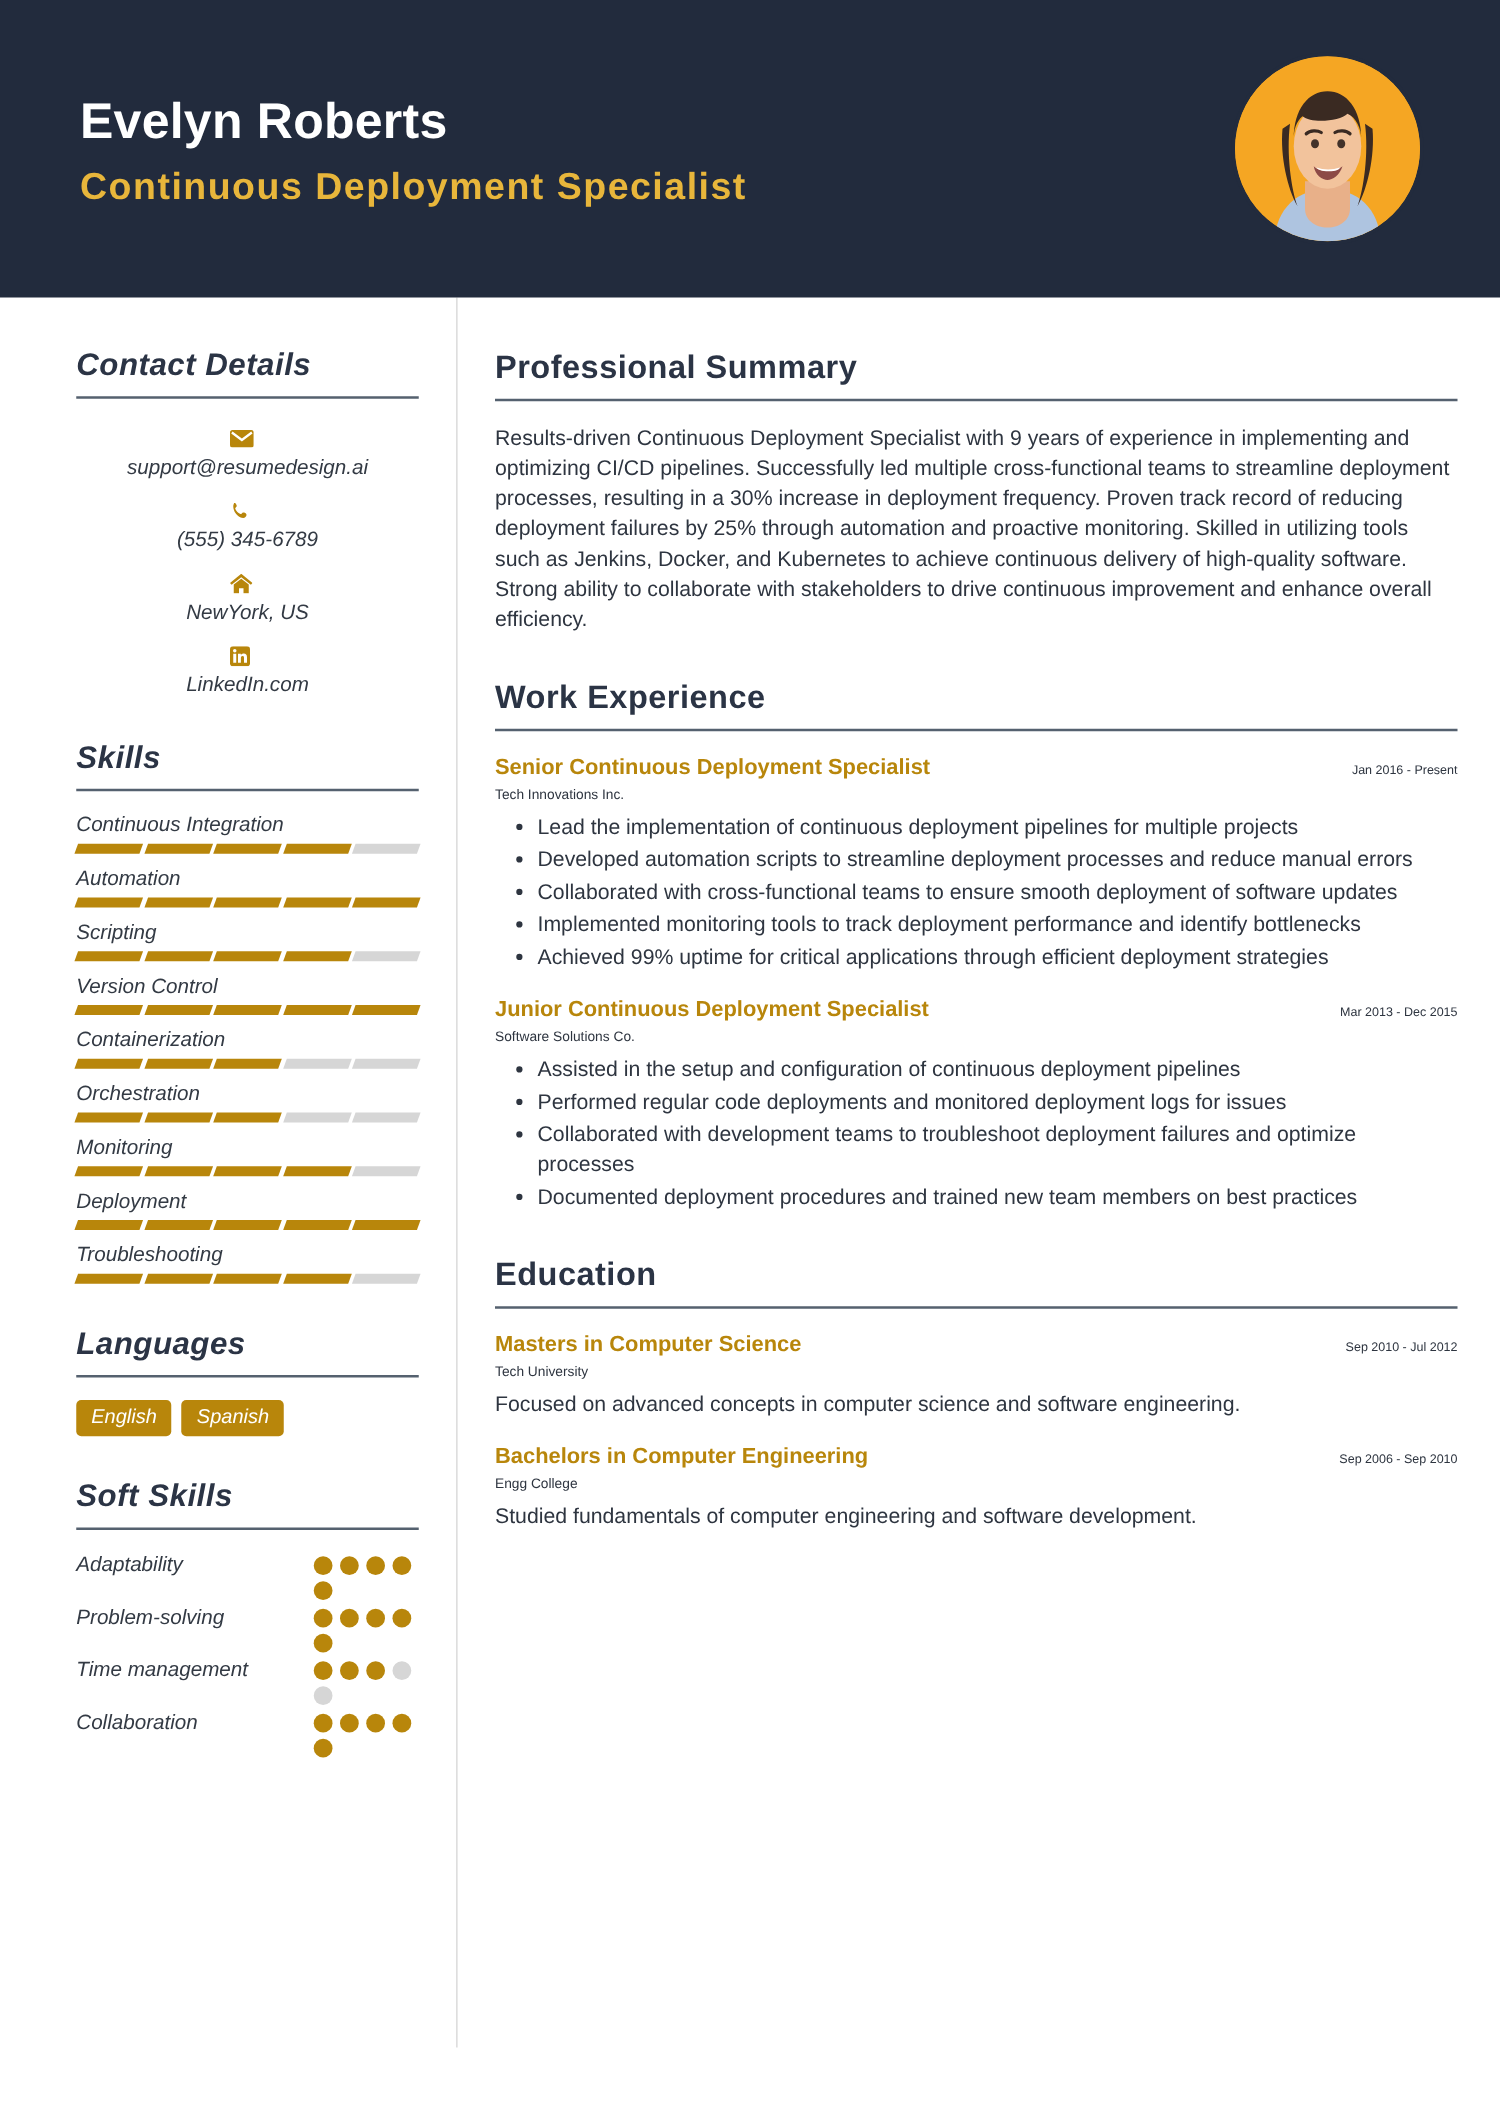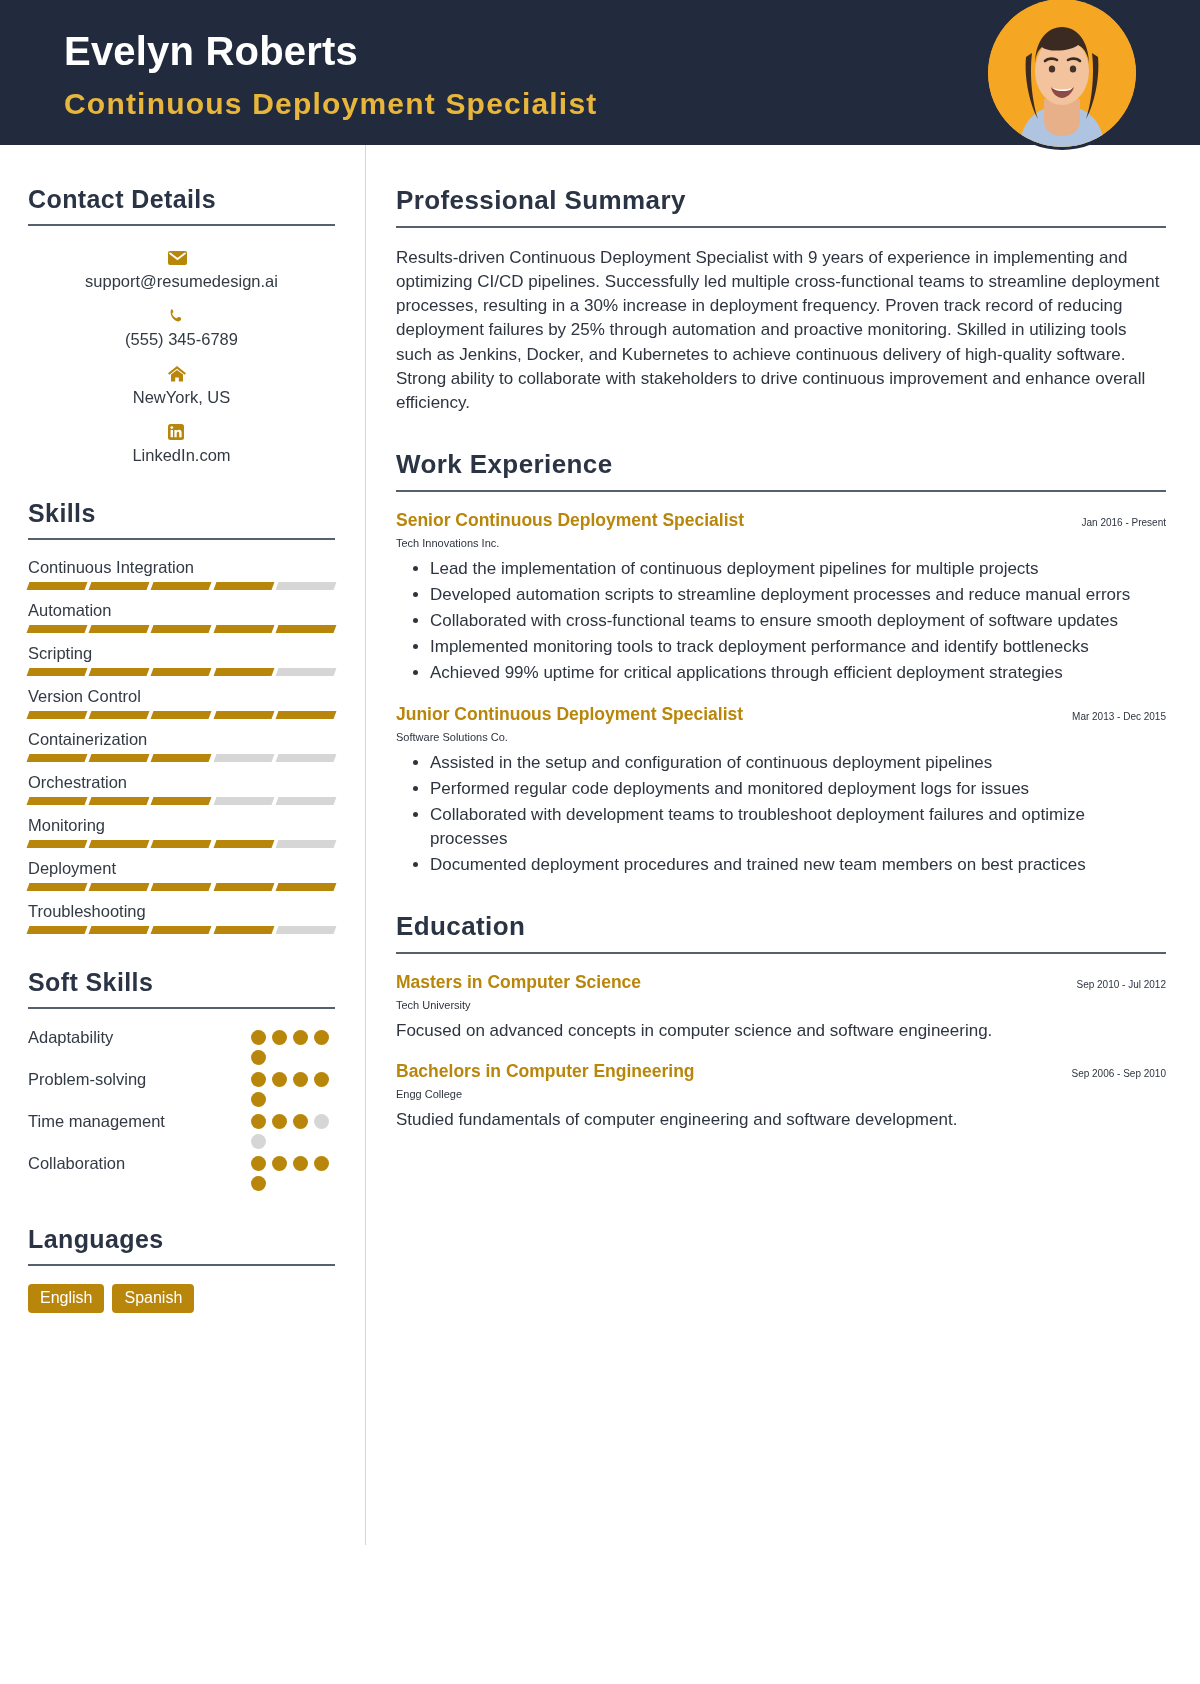--- a/index.html
+++ b/index.html
@@ -11,21 +11,21 @@
   .page {
     width: 1200px;
     min-height: 1684px;
     background: #ffffff;
     position: relative;
   }
 
   
   .header {
     background: #222b3d;
-    height: 145px;
+    height: 238px;
     position: relative;
     padding: 0 64px;
     display: flex;
     align-items: center;
   }
   .header-text { flex: 1; padding-top: 4px; }
   .name {
     font-size: 40px;
     font-weight: bold;
     color: #ffffff;
@@ -52,21 +52,22 @@
   .avatar-svg { display: block; width: 148px; height: 148px; }
 
   
   .body-wrap {
     display: flex;
     align-items: flex-start;
   }
   .sidebar {
     width: 365px;
     flex: 0 0 365px;
-    padding: 40px 30px 40px 28px;
+    padding: 40px 30px 40px 61px;
+    font-style: italic;
   }
   .divider-col {
     width: 1px;
     background: #d4d4d4;
     align-self: stretch;
     min-height: 1400px;
     flex: 0 0 1px;
   }
   .main {
     flex: 1;
@@ -387,20 +388,29 @@
                 <div class="seg on"></div>
                 <div class="seg on"></div>
                 <div class="seg on"></div>
                 <div class="seg"></div>
               </div>
             </div>
           </div>
       </div>
 
       <div class="sec">
+        <div class="sec-title">Languages</div>
+        <div class="sec-rule"></div>
+        <div class="lang-chips" id="lang-chips">
+            <span class="chip">English</span>
+            <span class="chip">Spanish</span>
+          </div>
+      </div>
+
+      <div class="sec">
         <div class="sec-title">Soft Skills</div>
         <div class="sec-rule"></div>
         <div id="soft-skills-list">
             <div class="soft-row">
               <div class="soft-name">Adaptability</div>
               <div class="soft-dots">
                 <span class="dot on"></span>
                 <span class="dot on"></span>
                 <span class="dot on"></span>
                 <span class="dot on"></span>
@@ -430,29 +440,20 @@
             <div class="soft-row">
               <div class="soft-name">Collaboration</div>
               <div class="soft-dots">
                 <span class="dot on"></span>
                 <span class="dot on"></span>
                 <span class="dot on"></span>
                 <span class="dot on"></span>
                 <span class="dot on"></span>
               </div>
             </div>
-          </div>
-      </div>
-
-      <div class="sec">
-        <div class="sec-title">Languages</div>
-        <div class="sec-rule"></div>
-        <div class="lang-chips" id="lang-chips">
-            <span class="chip">English</span>
-            <span class="chip">Spanish</span>
           </div>
       </div>
 
     </div>
 
     <div class="divider-col"></div>
 
     <div class="main">
 
       <div class="sec">

